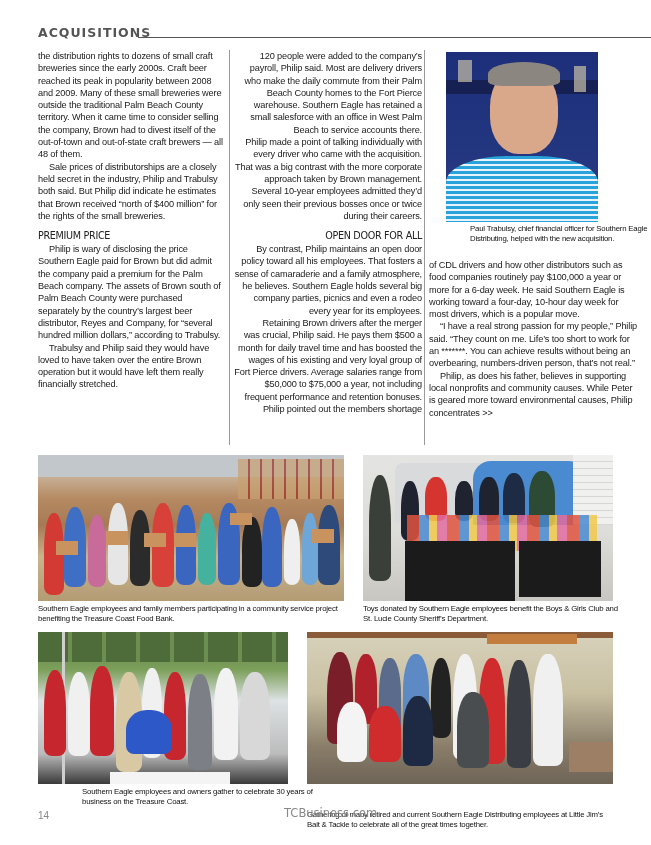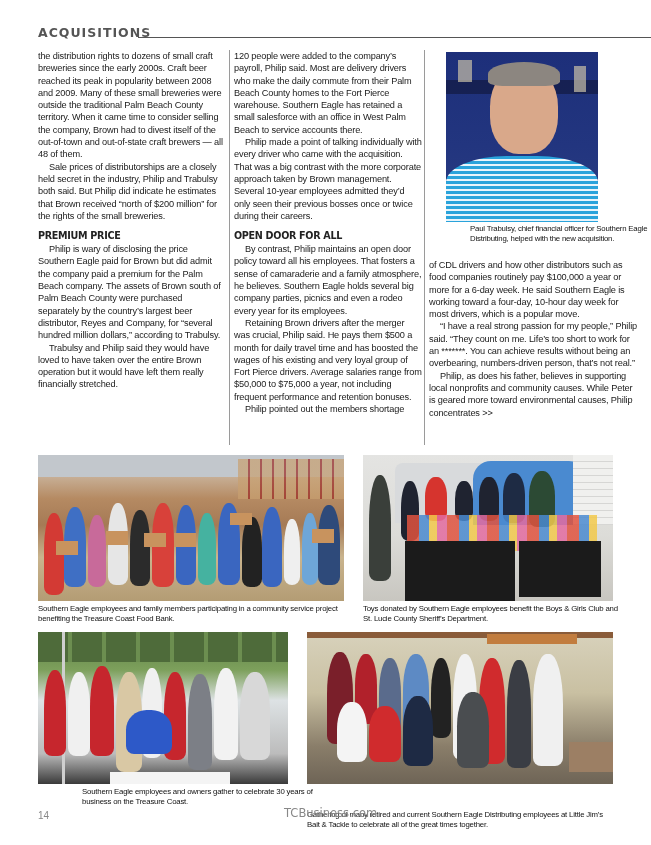--- a/index.html
+++ b/index.html
@@ -2,42 +2,42 @@
 <html><head>
 <meta charset="utf-8">
 <style>
   html, body { margin:0; padding:0; background:#ffffff; }
   body { width:651px; height:845px; position:relative; overflow:hidden; font-family:"Liberation Sans", sans-serif; color:#1a1a1a; }
   .section-head { position:absolute; left:38px; top:25px; font-family:"DejaVu Sans", sans-serif; font-weight:bold; font-size:12.5px; letter-spacing:1px; color:#555; }
   .section-rule { position:absolute; left:138px; top:37px; width:513px; height:1px; background:#555; }
   .col { position:absolute; font-size:9.2px; line-height:12.3px; text-align:left; color:#1a1a1a; font-family:"Liberation Sans", sans-serif; letter-spacing:-0.15px; }
   .col p { margin:0; }
   .col p.ind { text-indent:11px; }
-  .col h3 { margin:8px 0 1px 0; font-family:"DejaVu Sans", sans-serif; font-weight:bold; font-size:9.6px; line-height:12px; color:#222; letter-spacing:-0.3px; }
+  .col h3 { margin:8px 0 1px 0; font-family:"DejaVu Sans", sans-serif; font-weight:normal; font-size:9.6px; line-height:12px; color:#222; letter-spacing:-0.3px; }
   .col1 { left:38px; top:50px; width:187px; }
-  .col2 { left:234px; top:50px; width:188px; }
+  .col2 { left:234px; top:50px; width:188px;text-align:right; }
   .col3 { left:429px; top:259px; width:210px; }
   .vrule { position:absolute; width:1px; background:#9a9a9a; }
   .photo { position:absolute; overflow:hidden; }
   .cap { position:absolute; font-size:7.8px; line-height:9.8px; color:#111; font-family:"Liberation Sans", sans-serif; letter-spacing:-0.2px; }
   .folio { position:absolute; left:38px; top:810px; font-size:10px; color:#888; }
   .site { position:absolute; left:284px; top:806px; font-size:11.5px; color:#888; font-family:"DejaVu Sans", sans-serif;text-align:center; }
   .person { position:absolute; border-radius:45% 45% 8px 8px; }
 </style>
 </head>
 <body>
 
 <div>
   <div class="section-head">ACQUISITIONS</div>
   <div class="section-rule"></div>
 </div>
 
 <div class="col col1">
   <p>the distribution rights to dozens of small craft breweries since the early 2000s. Craft beer reached its peak in popularity between 2008 and 2009. Many of these small breweries were outside the traditional Palm Beach County territory. When it came time to consider selling the company, Brown had to divest itself of the out-of-town and out-of-state craft brewers — all 48 of them.</p>
-  <p class="ind">Sale prices of distributorships are a closely held secret in the industry, Philip and Trabulsy both said. But Philip did indicate he estimates that Brown received “north of $200 million” for the rights of the small breweries.</p>
+  <p class="ind">Sale prices of distributorships are a closely held secret in the industry, Philip and Trabulsy both said. But Philip did indicate he estimates that Brown received “north of $400 million” for the rights of the small breweries.</p>
   <h3>PREMIUM PRICE</h3>
   <p class="ind">Philip is wary of disclosing the price Southern Eagle paid for Brown but did admit the company paid a premium for the Palm Beach company. The assets of Brown south of Palm Beach County were purchased separately by the country’s largest beer distributor, Reyes and Company, for “several hundred million dollars,” according to Trabulsy.</p>
   <p class="ind">Trabulsy and Philip said they would have loved to have taken over the entire Brown operation but it would have left them really financially stretched.</p>
 </div>
 <div class="vrule" style="left:229px;top:50px;height:395px;"></div>
 
 <div class="col col2">
   <p>120 people were added to the company’s payroll, Philip said. Most are delivery drivers who make the daily commute from their Palm Beach County homes to the Fort Pierce warehouse. Southern Eagle has retained a small salesforce with an office in West Palm Beach to service accounts there.</p>
   <p class="ind">Philip made a point of talking individually with every driver who came with the acquisition. That was a big contrast with the more corporate approach taken by Brown management. Several 10-year employees admitted they’d only seen their previous bosses once or twice during their careers.</p>
   <h3>OPEN DOOR FOR ALL</h3>

